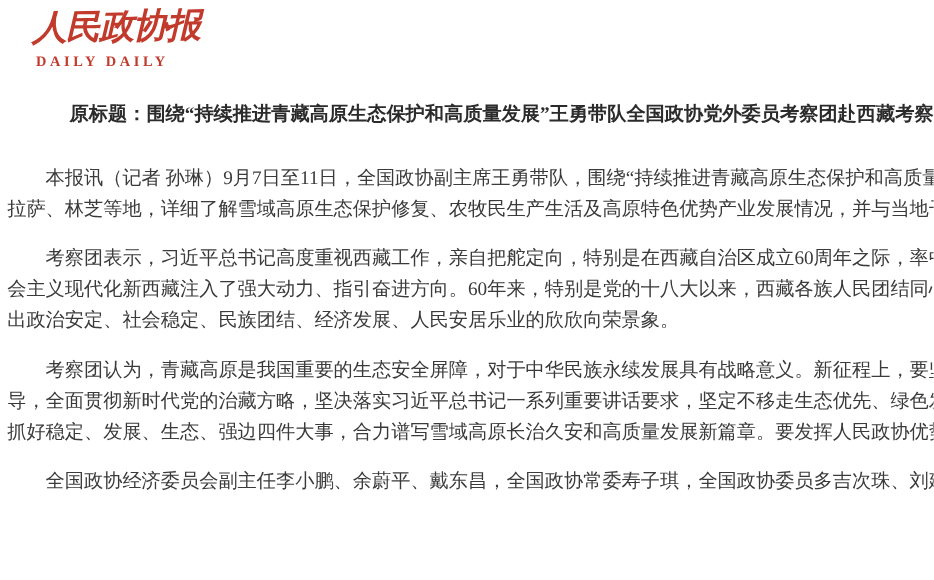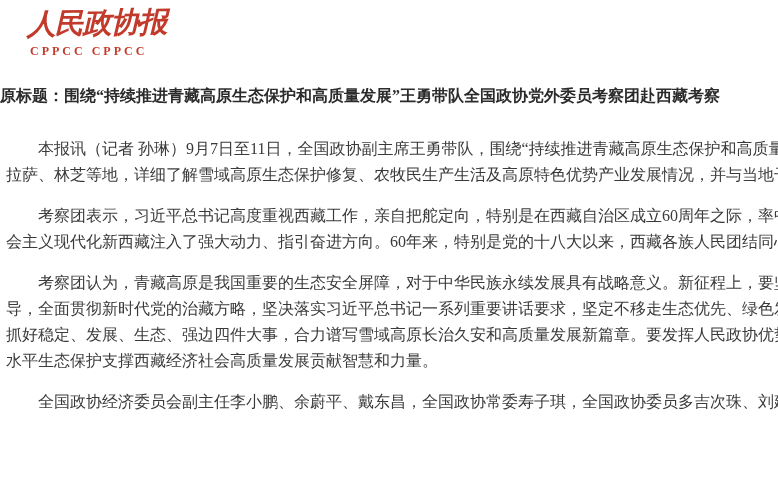--- a/index.html
+++ b/index.html
@@ -29,22 +29,22 @@
   }
   .logo-en{
     color:var(--brand-red);
     font-size:12px;
     font-weight:bold;
     letter-spacing:3px;
     margin:3px 0 0 3px;
     line-height:14px;
   }
   .article-title{
-    margin:27px 0 0 0;
-    text-align:left;
+    margin:27px 0 0 16px;
+    text-align:right;
     font-size:16px;
     font-weight:bold;
     color:#2b2b2b;
     white-space:nowrap;
     line-height:22px;
   }
   .content{
     margin-top:29px;
     padding-left:6px;
     font-size:16px;
@@ -63,42 +63,42 @@
     padding-left:32px;
   }
 </style>
 </head>
 <body>
 
 <main>
 
   <header class="masthead">
     <div class="logo-cn">人民政协报</div>
-    <div class="logo-en">CPPCC CPPCC</div>
+    <div class="logo-en">DAILY DAILY</div>
   </header>
 
   <h1 class="article-title">原标题：围绕“持续推进青藏高原生态保护和高质量发展”王勇带队全国政协党外委员考察团赴西藏考察</h1>
 
   <article class="content">
 
     <p class="para">
       <span class="t-line first">本报讯（记者 孙琳）9月7日至11日，全国政协副主席王勇带队，围绕“持续推进青藏高原生态保护和高质量发展</span>
       <span class="t-line">拉萨、林芝等地，详细了解雪域高原生态保护修复、农牧民生产生活及高原特色优势产业发展情况，并与当地干部群众</span>
     </p>
 
     <p class="para">
       <span class="t-line first">考察团表示，习近平总书记高度重视西藏工作，亲自把舵定向，特别是在西藏自治区成立60周年之际，率中央代表</span>
       <span class="t-line">会主义现代化新西藏注入了强大动力、指引奋进方向。60年来，特别是党的十八大以来，西藏各族人民团结同心、携</span>
+      <span class="t-line">出政治安定、社会稳定、民族团结、经济发展、人民安居乐业的欣欣向荣景象。</span>
     </p>
 
     <p class="para">
       <span class="t-line first">考察团认为，青藏高原是我国重要的生态安全屏障，对于中华民族永续发展具有战略意义。新征程上，要坚持以习</span>
       <span class="t-line">导，全面贯彻新时代党的治藏方略，坚决落实习近平总书记一系列重要讲话要求，坚定不移走生态优先、绿色发展道路</span>
       <span class="t-line">抓好稳定、发展、生态、强边四件大事，合力谱写雪域高原长治久安和高质量发展新篇章。要发挥人民政协优势作用，</span>
-      <span class="t-line">水平生态保护支撑西藏经济社会高质量发展贡献智慧和力量。</span>
     </p>
 
     <p class="para">
       <span class="t-line first">全国政协经济委员会副主任李小鹏、余蔚平、戴东昌，全国政协常委寿子琪，全国政协委员多吉次珠、刘建波、赵</span>
     </p>
 
   </article>
 
 </main>
 

